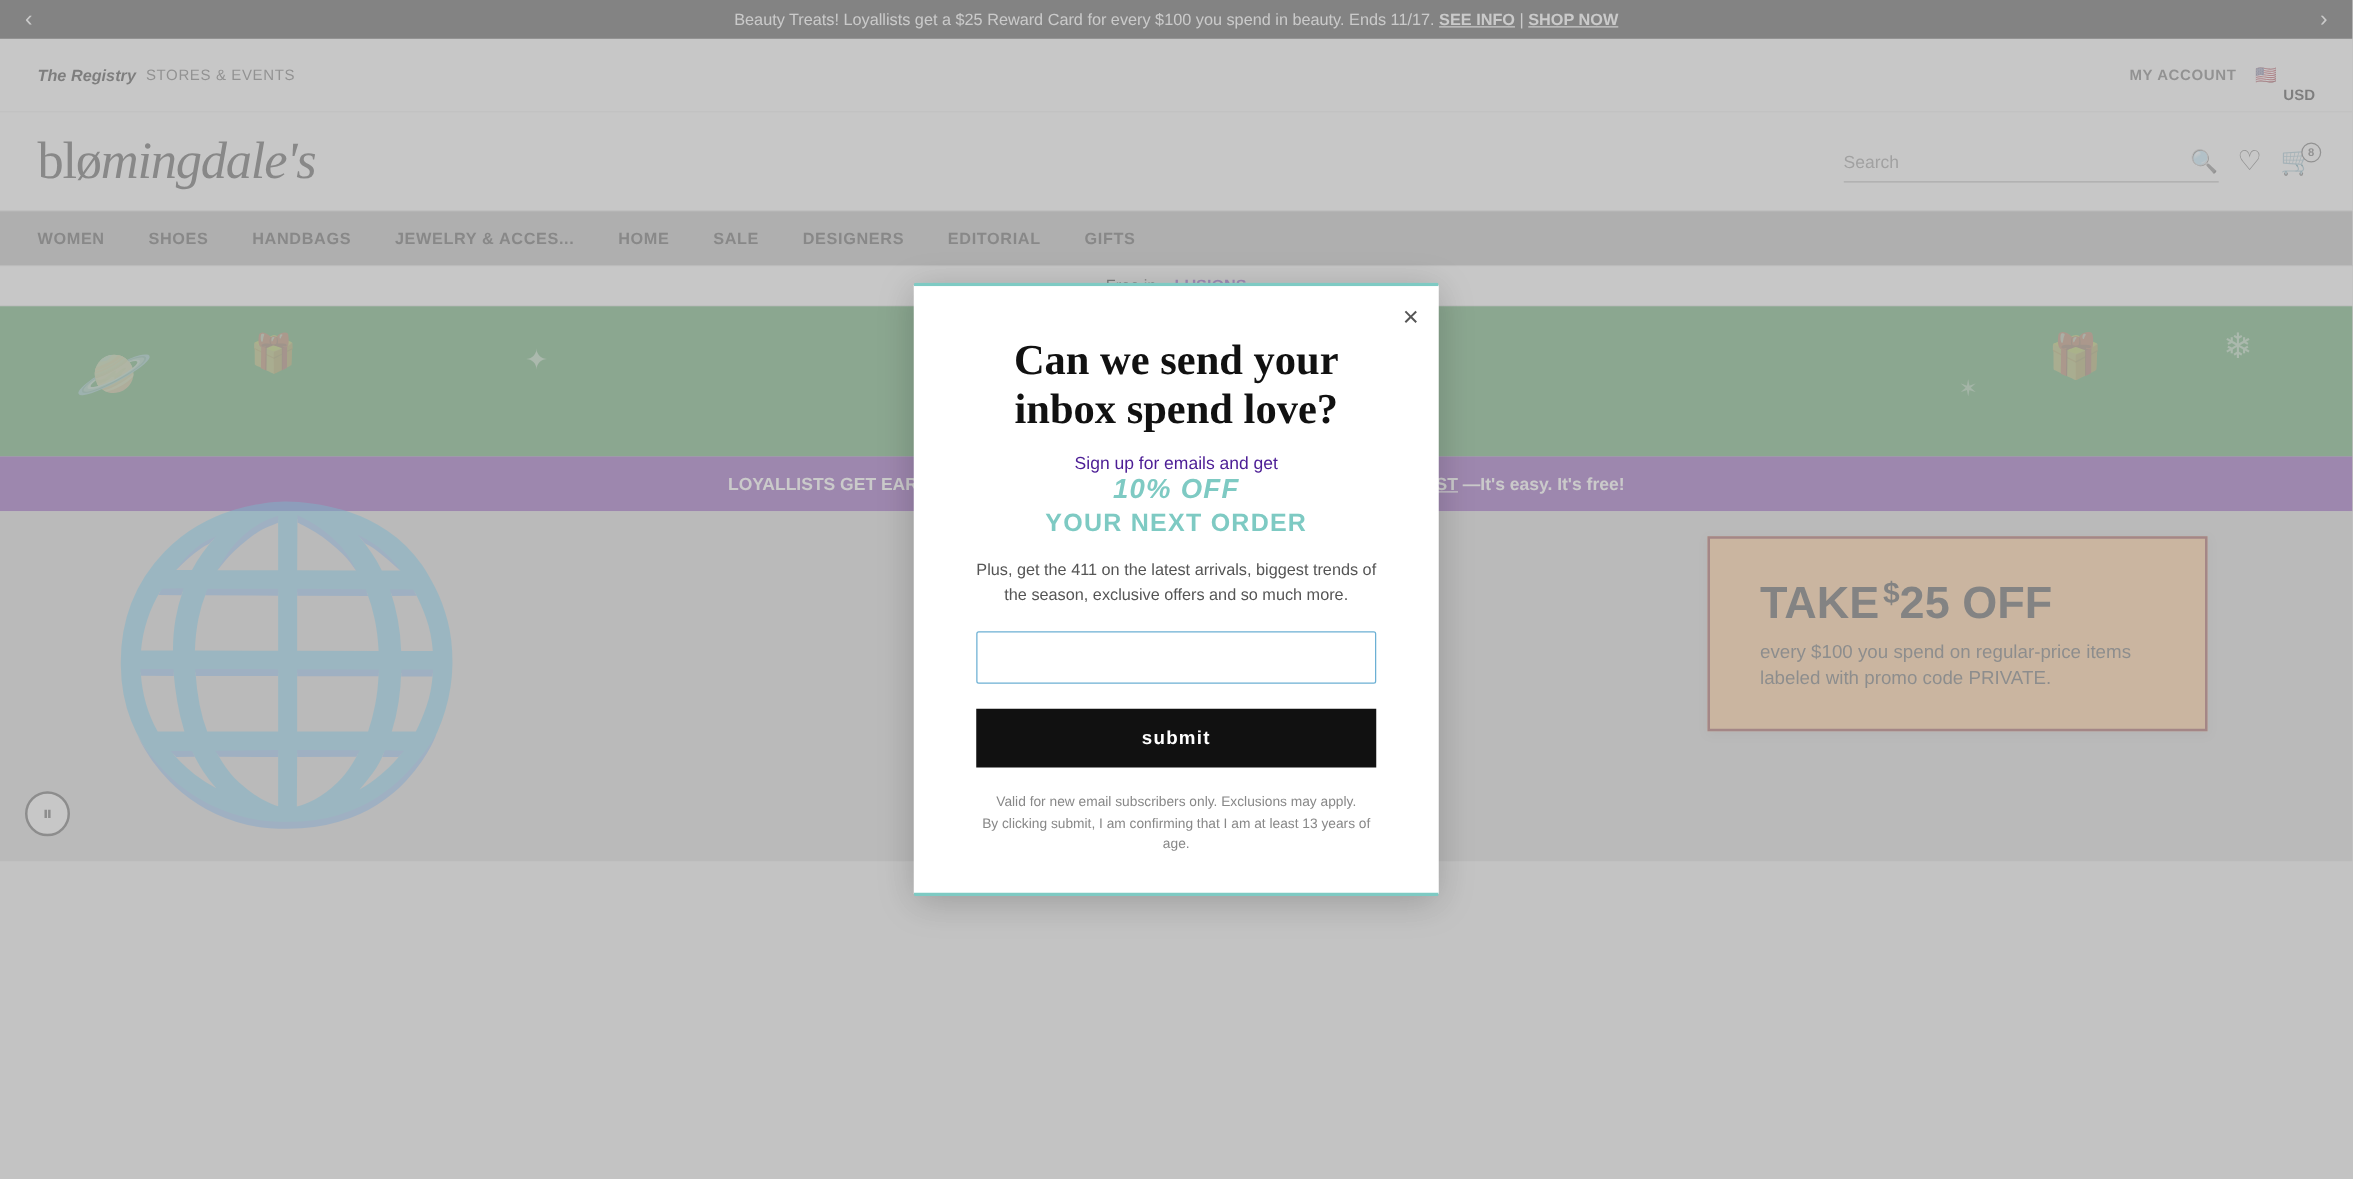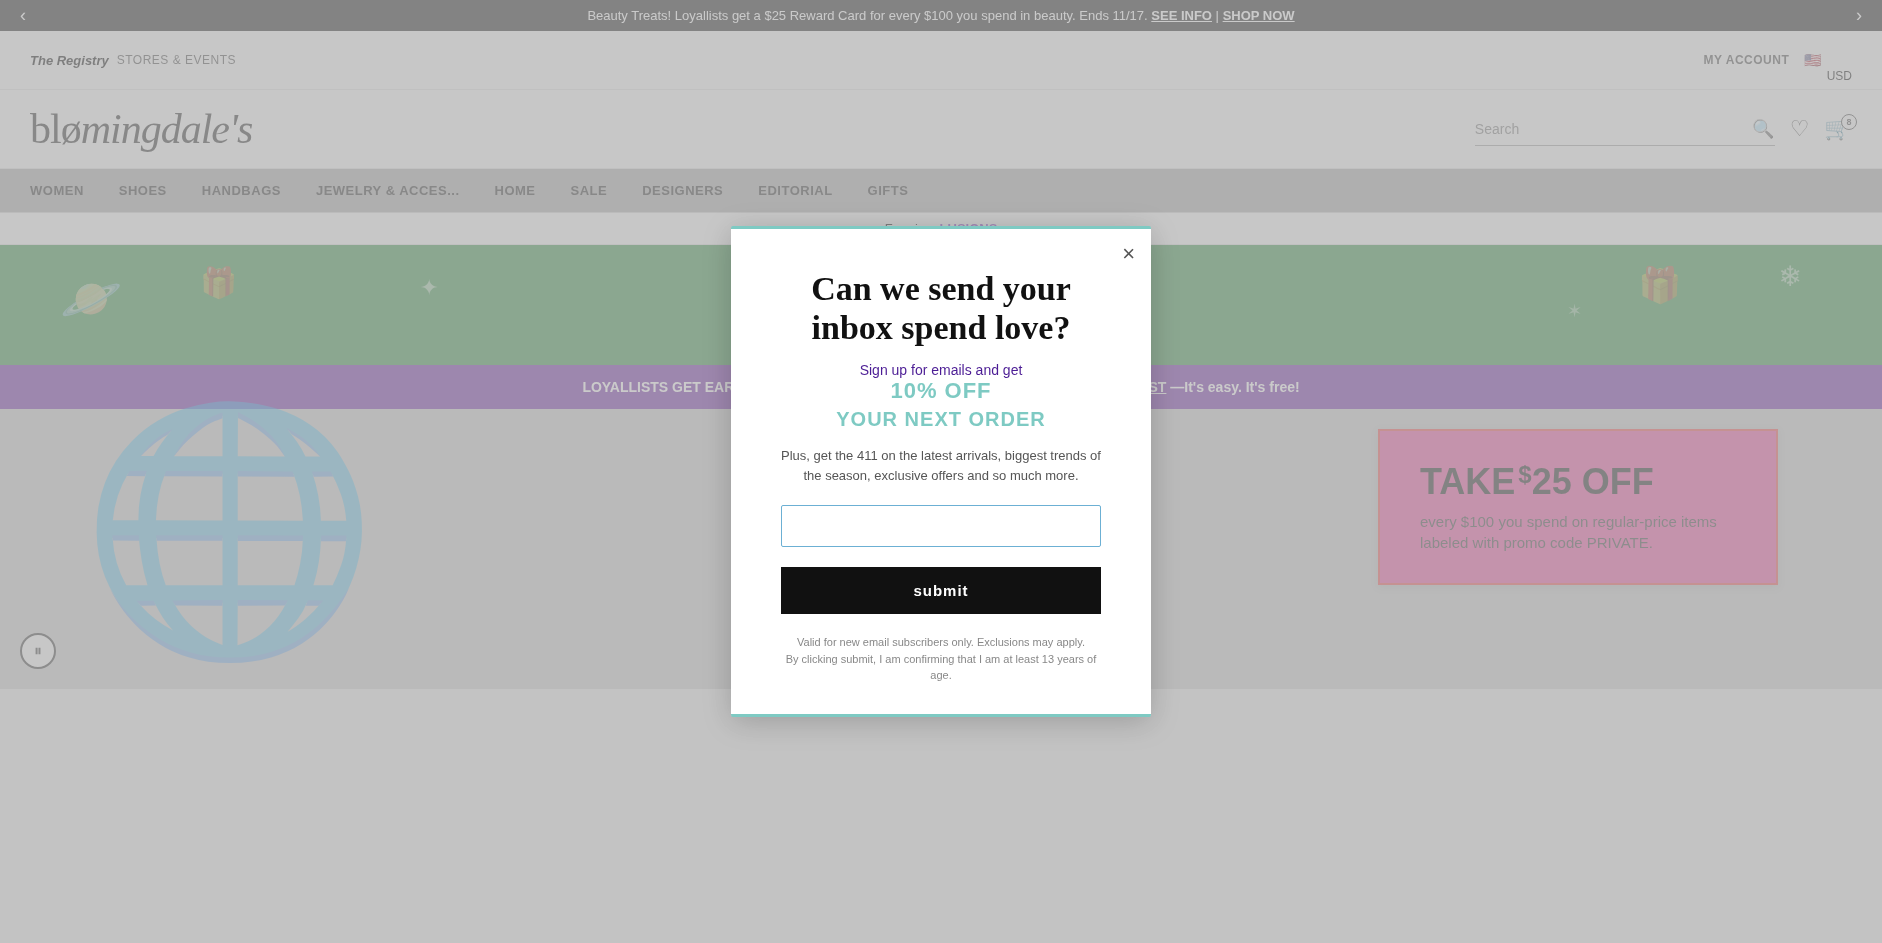--- a/index.html
+++ b/index.html
@@ -180,24 +180,24 @@
       justify-content: center;
       cursor: pointer;
       font-size: 16px;
       color: #333;
       z-index: 10;
     }
 
     
     .promo-card {
       position: absolute;
-      right: 104px;
+      right: 116px;
       top: 20px;
-      background: #ec4899;
-      border: 2px solid #ef4444;
+      background: #fdba74;
+      border: 2px solid #7f1d1d;
       padding: 30px 40px;
       width: 400px;
       box-shadow: 0 2px 8px rgba(0,0,0,0.1);
     }
 
     
     .overlay {
       position: fixed;
       top: 0; left: 0; right: 0; bottom: 0;
       background: rgba(180,180,180,0.7);
@@ -244,20 +244,21 @@
       margin-bottom: 0;
     }
     .modal-discount {
       text-align: center;
       color: #7ecac3;
       font-size: 22px;
       font-weight: 900;
       letter-spacing: 1px;
       text-transform: uppercase;
       margin-bottom: 4px;
+      font-style: italic;
     }
     .modal-discount-sub {
       text-align: center;
       color: #7ecac3;
       font-size: 20px;
       font-weight: 900;
       letter-spacing: 1px;
       text-transform: uppercase;
       margin-bottom: 15px;
     }
@@ -312,21 +313,21 @@
 
 <div class="sub-header">
   <div class="sub-header-left">
     <span class="registry-logo">The Registry</span>
     <a href="#" style="text-decoration:none;color:#444;font-size:12px;font-weight:400;letter-spacing:0.5px;">STORES &amp; EVENTS</a>
   </div>
   <div class="sub-header-right">
     <a href="#" style="text-decoration:none;color:#444;font-size:12px;font-weight:600;letter-spacing:0.5px;">MY ACCOUNT</a>
     <div style="display:flex;align-items:center;gap:5px;">
       <span style="font-size:14px;">🇺🇸</span>
-      <span style="font-size:12px;font-weight:400;margin-top:32px;">USD</span>
+      <span style="font-size:12px;font-weight:700;margin-top:32px;">USD</span>
     </div>
   </div>
 </div>
 
 <div class="main-header">
   <div class="logo-area">
     <div class="logo-text">
       <span style="font-weight:300;">bl</span><span style="font-weight:300;">ø</span><span style="font-weight:300;font-style:italic;">mingdale's</span>
     </div>
   </div>

